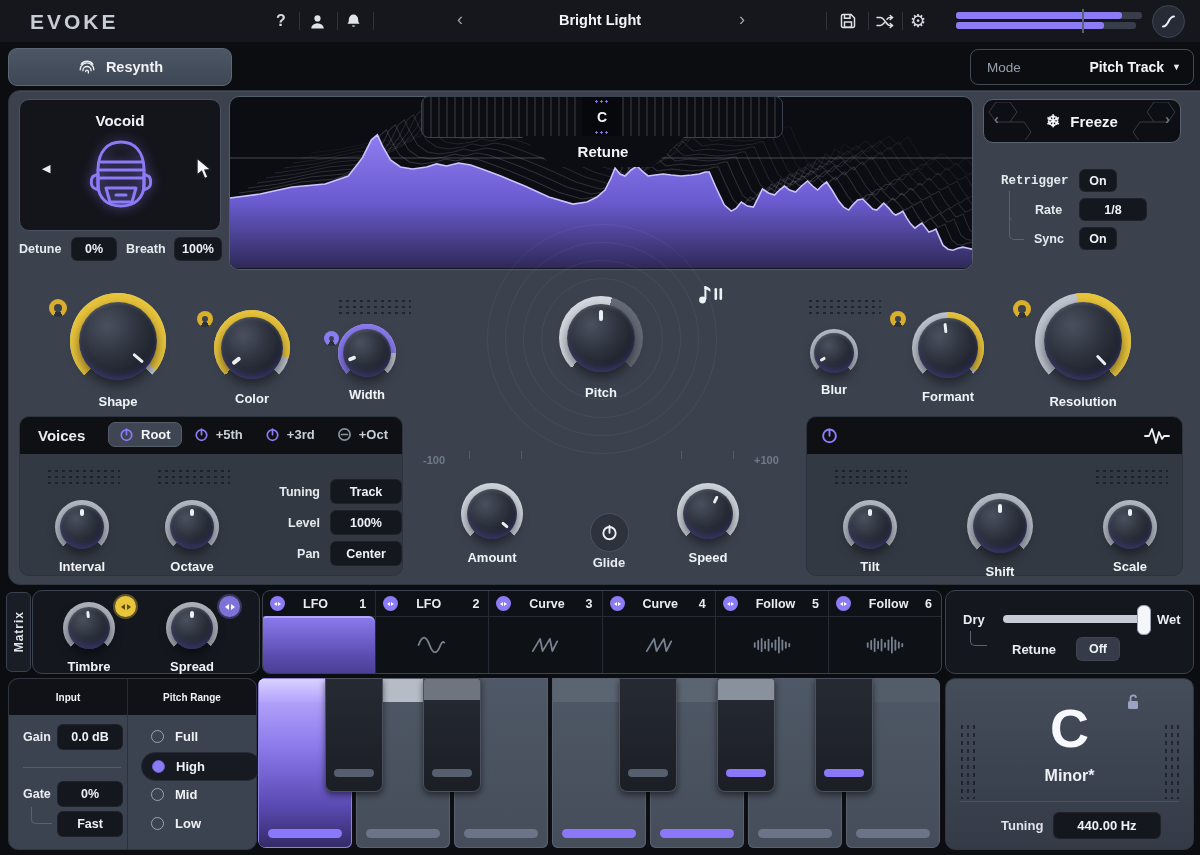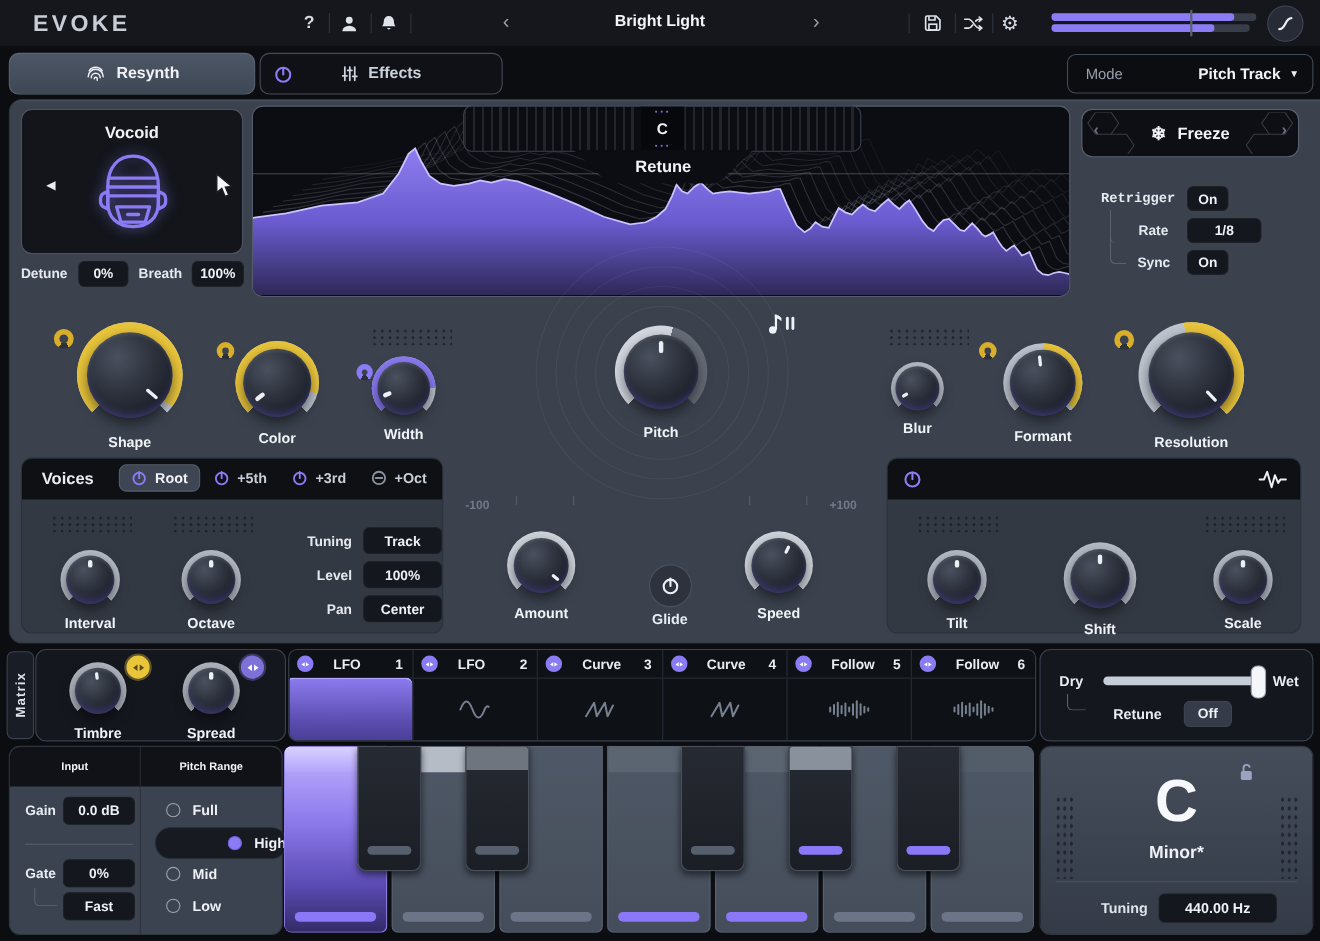--- a/index.html
+++ b/index.html
@@ -116,21 +116,21 @@
   #drywet{left:945px;top:590px;width:247px;height:82px;}
   #dw-track{position:absolute;left:57px;top:24px;width:146px;height:8px;border-radius:4px;background:#c6ccd8;}
   #dw-handle{position:absolute;left:134px;top:-10px;width:12px;height:28px;border-radius:6px;background:#f4f6f9;border:1px solid #9aa2b0;}
   
   #input-panel{position:absolute;left:8px;top:678px;width:247px;height:170px;background:#3c4350;border-radius:10px;border:1px solid #30363f;}
   #ip-head{position:absolute;left:0;top:0;width:100%;height:36px;background:#101218;border-radius:9px 9px 0 0;display:flex;}
   #ip-head div{flex:1;display:flex;align-items:center;justify-content:center;font-size:10px;font-weight:bold;color:#f0f2f6;}
   #ip-head div:first-child{border-right:1px solid #262b33;flex:0 0 118px;}
   #ip-vdiv{position:absolute;left:118px;top:36px;width:1px;height:134px;background:rgba(0,0,0,0.25);}
   .pr-row{position:absolute;left:132px;display:flex;align-items:center;gap:11px;height:27px;width:108px;border-radius:14px;padding-left:10px;}
-  .pr-row.sel{background:#171a21;border:1px solid #262c36;justify-content:flex-end;}
+  .pr-row.sel{background:#171a21;border:1px solid #262c36;}
   .radio{width:13px;height:13px;border-radius:50%;border:1.5px solid #9aa3b2;box-sizing:border-box;}
   .radio.on{background:#8b7bf5;border-color:#6e60d6;}
   .pr-lab{font-size:13px;font-weight:bold;color:#eef1f6;}
   
   #kbd{position:absolute;left:258px;top:678px;width:682px;height:170px;background:#0d0f14;border-radius:8px;overflow:hidden;}
   .wkey{position:absolute;top:0;height:170px;background:linear-gradient(180deg,#4f5866,#454d5a);border-radius:0 0 6px 6px;
     box-shadow:inset 0 0 0 1px #59616e;}
   .wkey.pressed{background:linear-gradient(180deg,#c3b5ff,#8d7aec 40%,#5a4ab2 75%,#332a66);box-shadow:inset 0 0 0 1px #8d80e0;}
   .bkey{position:absolute;top:0;width:58px;height:114px;background:linear-gradient(180deg,#262a32,#1b1e25);
     border-radius:0 0 8px 8px;box-shadow:inset 0 0 0 1px #4a515d, 0 3px 6px rgba(0,0,0,.5);}
@@ -207,37 +207,20 @@
   </div>
 
   <div id="tab-resynth">
     <svg width="20" height="20" viewBox="0 0 22 22" fill="none" stroke="#eceff4" stroke-width="1.5" stroke-linecap="round">
       <path d="M3.5,14 a7.5,7.5 0 0 1 15,0"></path>
         <path d="M6.5,15 a4.5,4.5 0 0 1 9,0"></path>
         <path d="M9.5,16 a1.5,1.5 0 0 1 3,0 v1.5"></path>
         <path d="M4.5,8 a8,8 0 0 1 13,0"></path>
     </svg>
     <span>Resynth</span>
-  </div>
-  <div id="tab-effects">
-    <span class="pwr">
-      <svg width="17" height="17" viewBox="0 0 16 16">
-          <circle cx="8" cy="8.4" r="6" fill="none" stroke="#8b7bf5" stroke-width="1.8"></circle>
-          <line x1="8" y1="2.4" x2="8" y2="8.2" stroke="#8b7bf5" stroke-width="1.8" stroke-linecap="round"></line>
-        </svg>
-    </span>
-    <svg width="16" height="16" viewBox="0 0 16 16" stroke="#ced4dd" stroke-width="1.6" stroke-linecap="round">
-      <line x1="3.5" y1="2" x2="3.5" y2="14"></line>
-        <line x1="8" y1="2" x2="8" y2="14"></line>
-        <line x1="12.5" y1="2" x2="12.5" y2="14"></line>
-      <line x1="1.6" y1="10" x2="5.4" y2="10"></line>
-        <line x1="6.1" y1="5" x2="9.9" y2="5"></line>
-        <line x1="10.6" y1="10.5" x2="14.4" y2="10.5"></line>
-    </svg>
-    <span>Effects</span>
   </div>
   <div id="mode-box">
     <span class="m-l">Mode</span>
     <span class="m-v">Pitch Track</span>
     <span class="m-a">▼</span>
   </div>
 
   <div id="main">
 
     <div id="vocoid">

